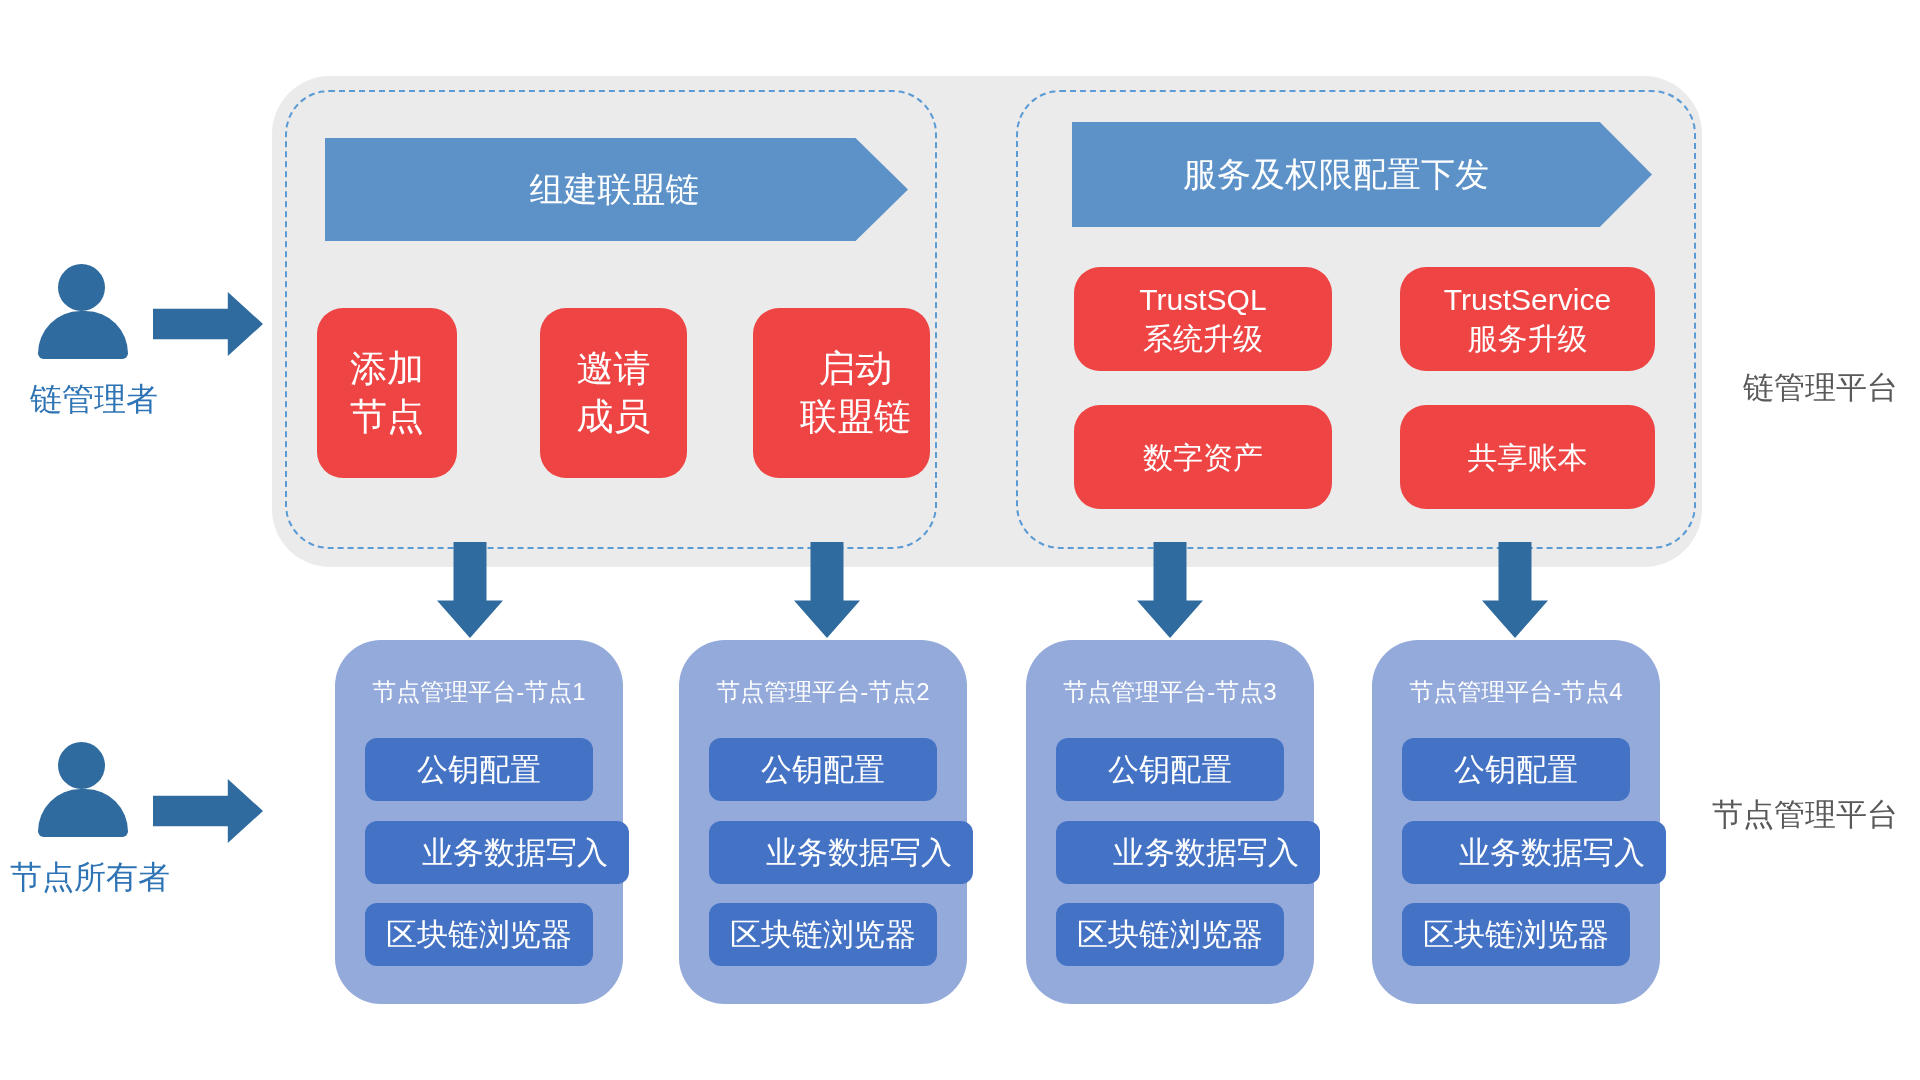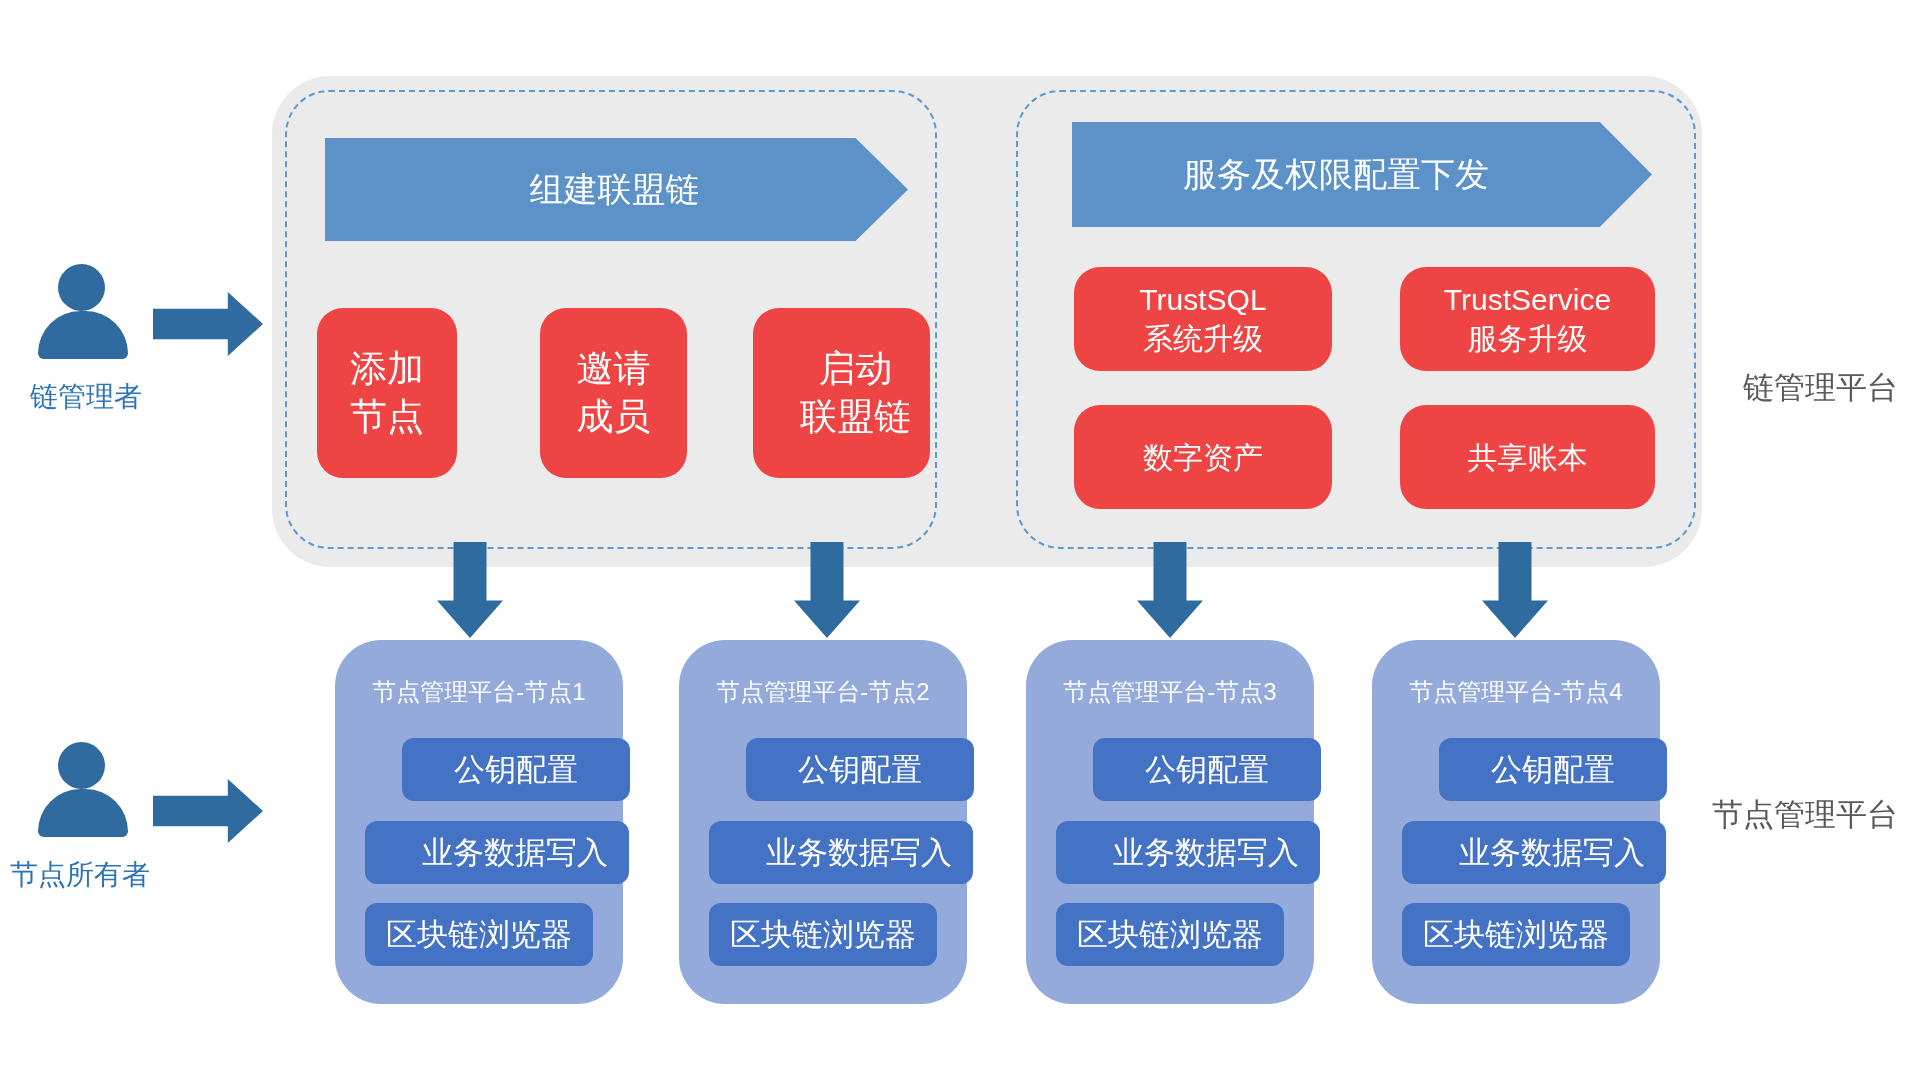--- a/index.html
+++ b/index.html
@@ -51,21 +51,21 @@
   .side-label-chain{left:1743px;top:320px;margin-top:47px;}
   .side-label-node{left:1712px;top:794px;}
 
   
   .person-head{width:47px;height:47px;border-radius:50%;background:#2F6B9E;}
   .person-body{width:90px;height:48px;background:#2F6B9E;border-radius:45px 45px 6px 6px;}
   .head-1{left:58px;top:264px;}
   .body-1{left:38px;top:311px;}
   .head-2{left:58px;top:742px;}
   .body-2{left:38px;top:789px;}
-  .actor-label{color:#2E74B5;font-size:28px;white-space:nowrap;}
+  .actor-label{color:#2E74B5;font-size:32px;white-space:nowrap;}
   .actor-label-1{left:30px;top:378px;}
   .actor-label-2{left:10px;top:856px;}
 
   
   .h-arrow{
     width:110px;height:64px;background:#2F6B9E;
     clip-path:polygon(0 26%,68% 26%,68% 0,100% 50%,68% 100%,68% 74%,0 74%);
   }
   .h-arrow-1{left:153px;top:292px;}
   .h-arrow-2{left:153px;top:779px;}
@@ -90,21 +90,21 @@
   .node-4{left:1372px;}
   .node-title{
     position:absolute;top:36px;left:0;width:100%;text-align:center;
     color:#ffffff;font-size:24px;white-space:nowrap;
   }
   .node-item{
     position:absolute;left:30px;width:228px;height:63px;background:#4472C4;
     border-radius:12px;color:#ffffff;font-size:31px;text-align:center;line-height:63px;
     white-space:nowrap;
   }
-  .item-1{top:98px;margin-left:37px;}
+  .item-1{top:98px;}
   .item-2{top:181px;padding-left:36px;}
   .item-3{top:263px;}
 </style>
 </head>
 <body>
 
 <div class="canvas">
 
   <div class="abs gray-container"></div>
 

